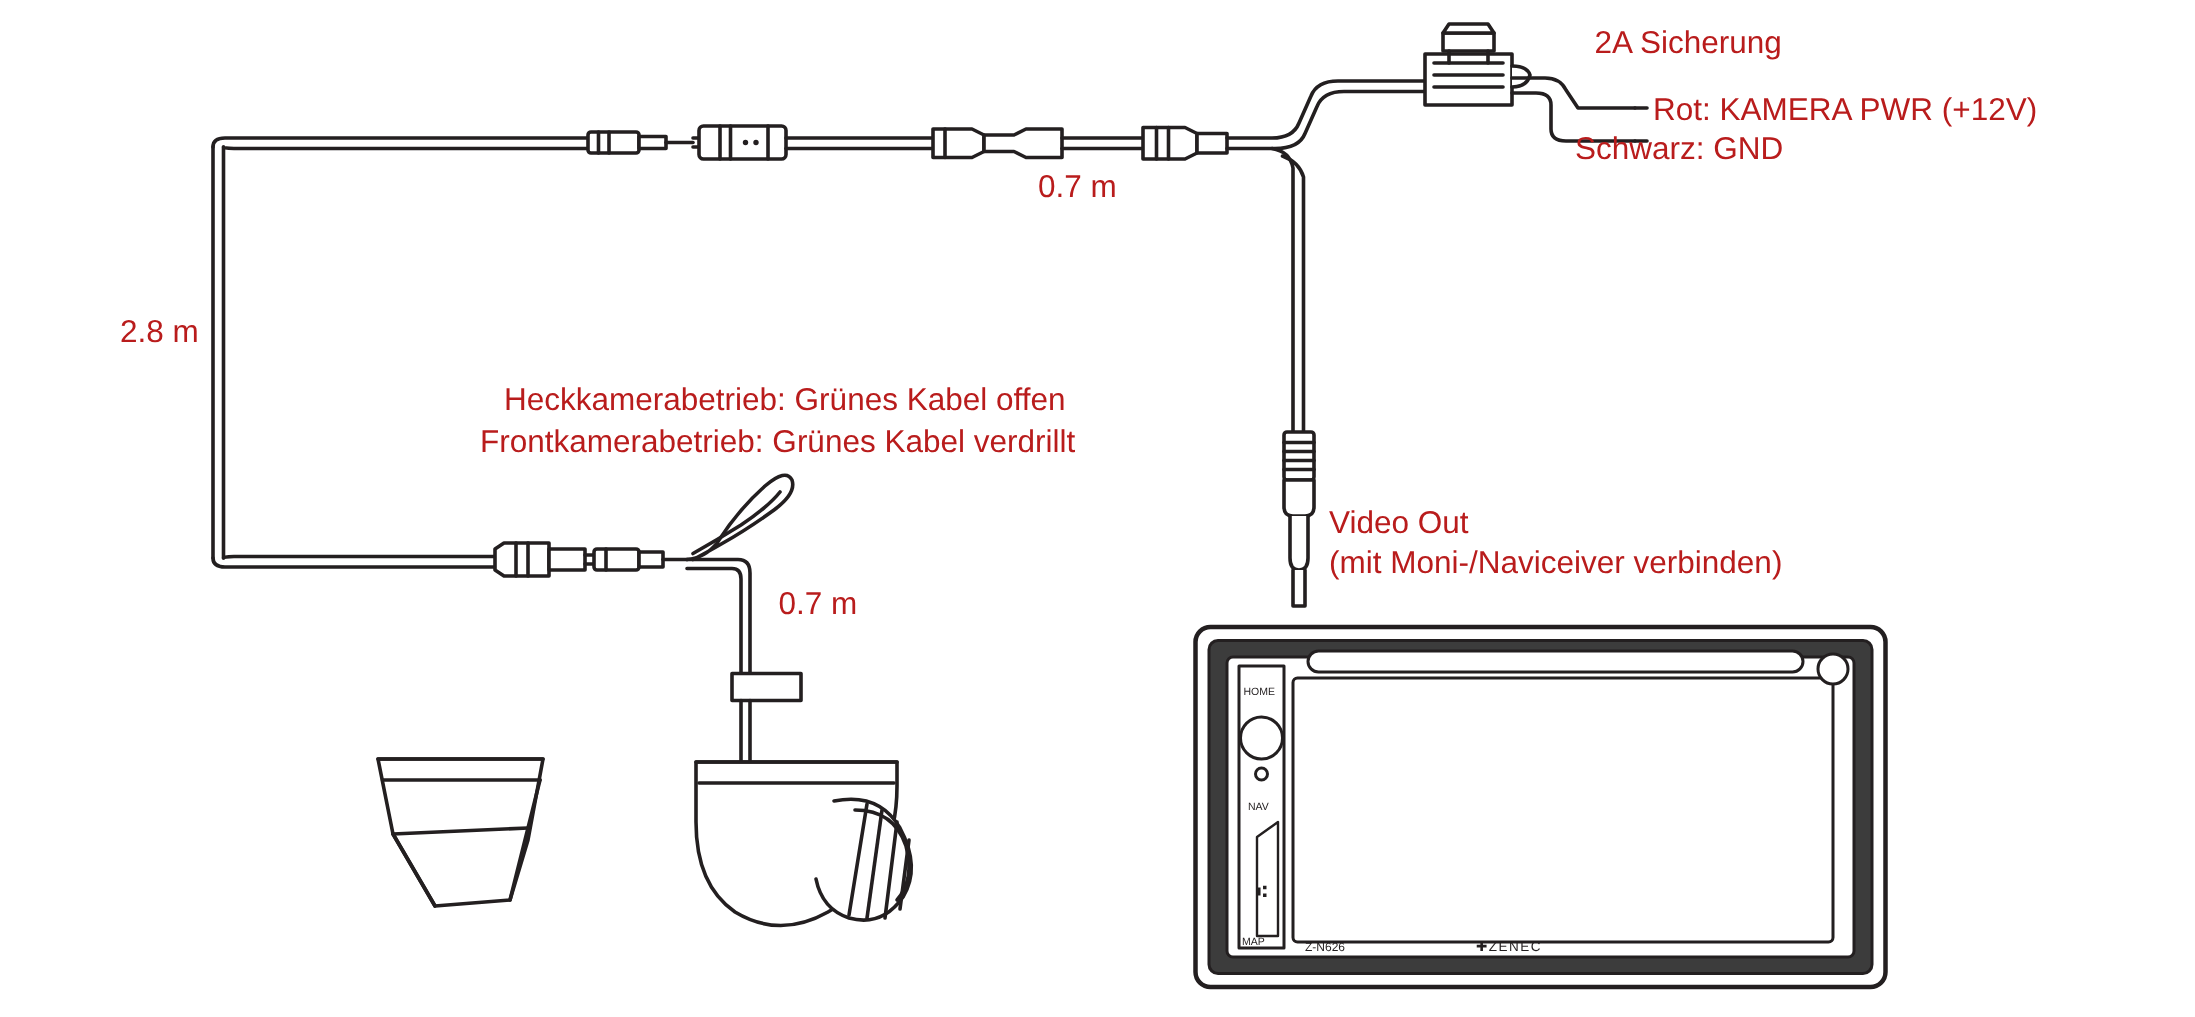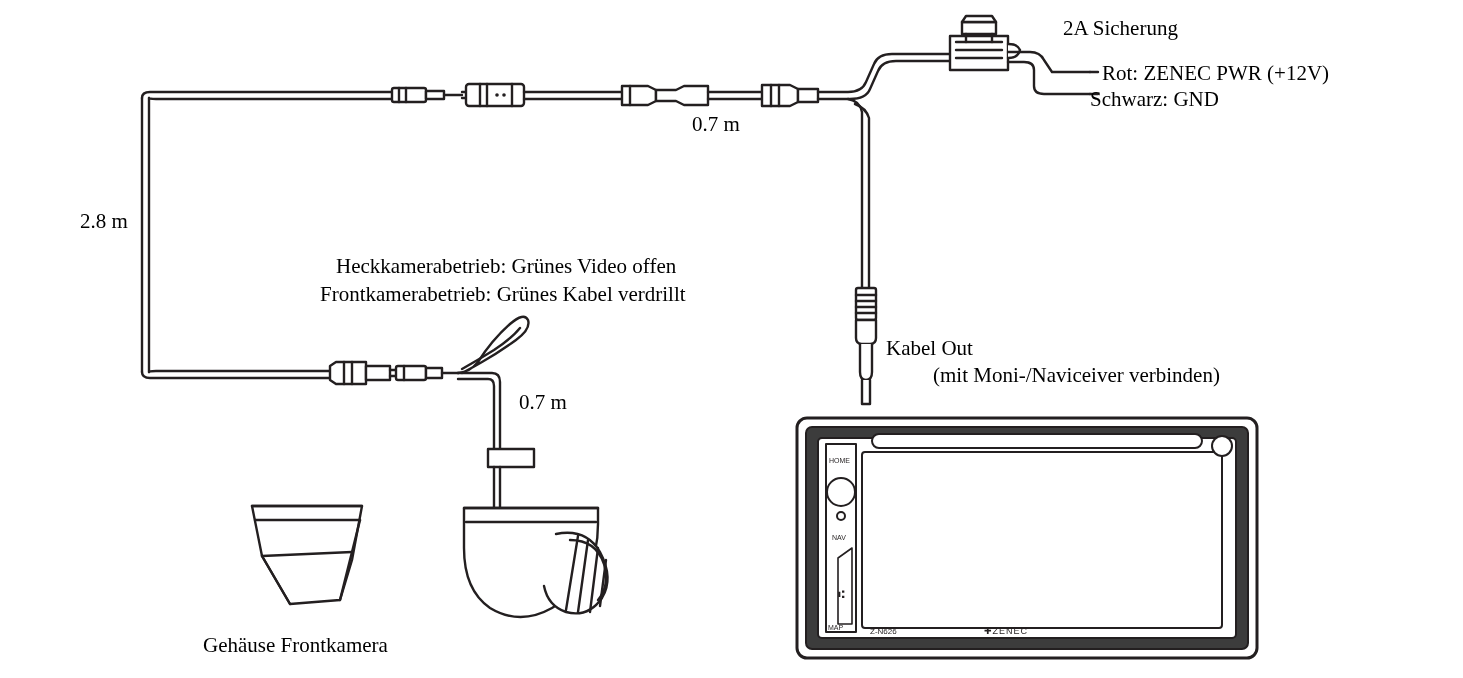--- a/index.html
+++ b/index.html
@@ -21,24 +21,24 @@
   #wiring-svg {
     position: absolute;
     left: 0;
     top: 0;
     width: 1463px;
     height: 678px;
   }
   .lbl {
     position: absolute;
     white-space: pre;
-    font-family: Liberation Serif, serif;
+    font-family: Liberation Sans, sans-serif;
     font-size: 21px;
     line-height: 27px;
-    color: #000000;
+    color: #b91c1c;
   }
   .lbl.caption {
     font-size: 21px;
   }
 </style>
 </head>
 <body>
 
 <div id="stage">
 
@@ -191,34 +191,33 @@
     <text x="829" y="463" font-family="Liberation Sans, sans-serif" font-size="7" fill="#231f20">HOME</text>
     <text x="832" y="540" font-family="Liberation Sans, sans-serif" font-size="7" fill="#231f20">NAV</text>
     <text x="828" y="630" font-family="Liberation Sans, sans-serif" font-size="7" fill="#231f20">MAP</text>
     <text x="838" y="598" font-family="Liberation Sans, sans-serif" font-size="11" fill="#231f20">⑆</text>
     <text x="870" y="634" font-family="Liberation Sans, sans-serif" font-size="8" fill="#231f20">Z-N626</text>
     <text x="984" y="634" font-family="Liberation Sans, sans-serif" font-size="9" fill="#231f20" letter-spacing="1">✚ZENEC</text>
   </svg>
 
   <div class="lbl" style="left:1063px; top:15px;">2A Sicherung</div>
 
-  <div class="lbl" style="left:1102px; top:60px;">Rot: ZENEC PWR (+12V)</div>
-
-  <div class="lbl" style="left:1090px; top:86px;">Schwarz: GND</div>
+  <div class="lbl" style="left:1102px; top:60px;">Rot: KAMERA PWR (+12V)</div>
+
+  <div class="lbl" style="left:1050px; top:86px;">Schwarz: GND</div>
 
   <div class="lbl" style="left:692px; top:111px;">0.7 m</div>
 
   <div class="lbl" style="left:80px; top:208px;">2.8 m</div>
 
-  <div class="lbl" style="left:336px; top:253px;">Heckkamerabetrieb: Grünes Video offen</div>
+  <div class="lbl" style="left:336px; top:253px;">Heckkamerabetrieb: Grünes Kabel offen</div>
 
   <div class="lbl" style="left:320px; top:281px;">Frontkamerabetrieb: Grünes Kabel verdrillt</div>
 
   <div class="lbl" style="left:519px; top:389px;">0.7 m</div>
 
-  <div class="lbl" style="left:886px; top:335px;">Kabel Out</div>
-
-  <div class="lbl" style="left:886px; top:362px;margin-left:47px;">(mit Moni-/Naviceiver verbinden)</div>
-
-  <div class="lbl caption" style="left:203px; top:632px;">Gehäuse Frontkamera</div>
+  <div class="lbl" style="left:886px; top:335px;">Video Out</div>
+
+  <div class="lbl" style="left:886px; top:362px;">(mit Moni-/Naviceiver verbinden)</div>
+
 
 
 </div>
 
 </body></html>

